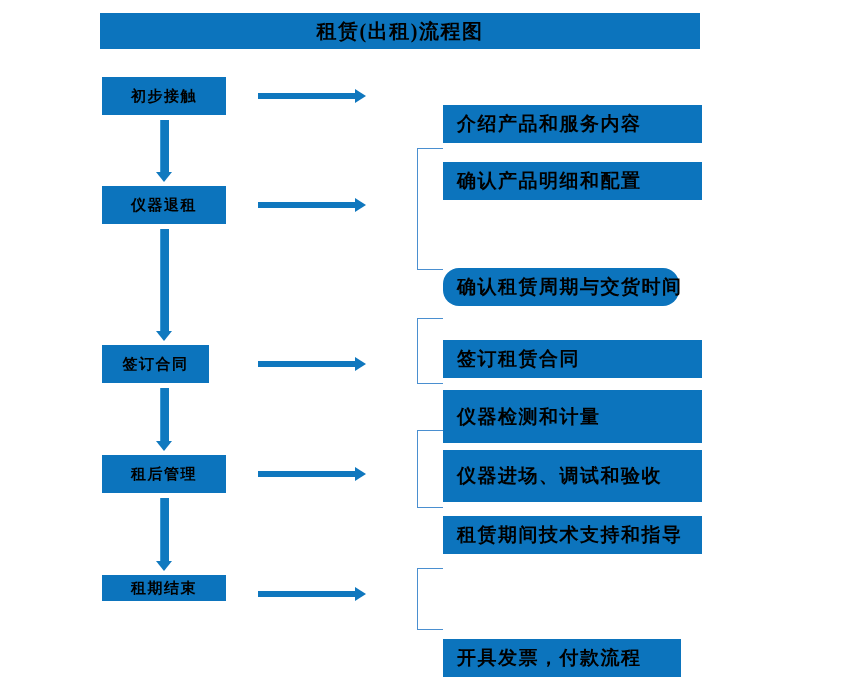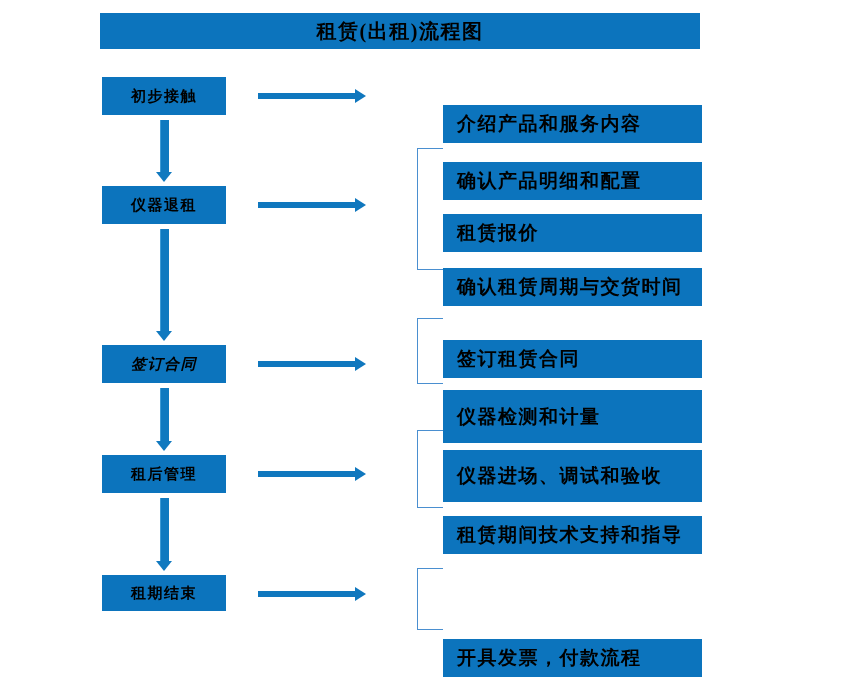--- a/index.html
+++ b/index.html
@@ -112,25 +112,25 @@
 <body>
 
 <div id="canvas">
 
   <div class="box title-box" style="left:100px; top:13px; width:600px; height:36px;">租赁(出租)流程图</div>
 
   <div class="box stage-box" style="left:102px; top:77px; width:124px; height:38px;">初步接触</div>
 
   <div class="box stage-box" style="left:102px; top:186px; width:124px; height:38px;">仪器退租</div>
 
-  <div class="box stage-box" style="left:102px; top:345px; width:124px; height:38px;font-style:italic;">签订合同</div>
+  <div class="box stage-box" style="left:102px; top:345px; width:107px; height:38px;">签订合同</div>
 
   <div class="box stage-box" style="left:102px; top:455px; width:124px; height:38px;">租后管理</div>
 
-  <div class="box stage-box" style="left:102px; top:575px; width:124px; height:36px;">租期结束</div>
+  <div class="box stage-box" style="left:102px; top:575px; width:124px; height:26px;">租期结束</div>
 
   <div class="v-arrow" style="left:153px; top:120px; height:62px;">
     <div class="shaft" style="height:52px;"></div>
     <div class="head" style="top:52px;"></div>
   </div>
 
   <div class="v-arrow" style="left:153px; top:229px; height:112px;">
     <div class="shaft" style="height:102px;"></div>
     <div class="head" style="top:102px;"></div>
   </div>
@@ -175,28 +175,27 @@
   <div class="bracket" style="left:417px; top:318px; width:26px; height:66px;"></div>
 
   <div class="bracket" style="left:417px; top:430px; width:26px; height:78px;"></div>
 
   <div class="bracket" style="left:417px; top:568px; width:26px; height:62px;"></div>
 
   <div class="box detail-box" style="left:443px; top:77px; width:259px; height:38px;">介绍产品和服务内容</div>
 
   <div class="box detail-box" style="left:443px; top:134px; width:259px; height:38px;">确认产品明细和配置</div>
 
-  <div class="box detail-box" style="left:443px; top:186px; width:259px; height:38px;">租赁报价</div>
-
-  <div class="box detail-box" style="left:443px; top:240px; width:259px; height:38px;">确认租赁周期与交货时间</div>
+
+  <div class="box detail-box" style="left:443px; top:240px; width:236px; height:38px;border-radius:16px;">确认租赁周期与交货时间</div>
 
   <div class="box detail-box" style="left:443px; top:312px; width:259px; height:38px;">签订租赁合同</div>
 
   <div class="box detail-box" style="left:443px; top:362px; width:259px; height:53px;">仪器检测和计量</div>
 
   <div class="box detail-box" style="left:443px; top:422px; width:259px; height:52px;">仪器进场、调试和验收</div>
 
   <div class="box detail-box" style="left:443px; top:488px; width:259px; height:38px;">租赁期间技术支持和指导</div>
 
 
-  <div class="box detail-box" style="left:443px; top:611px; width:259px; height:38px;">开具发票，付款流程</div>
+  <div class="box detail-box" style="left:443px; top:611px; width:238px; height:38px;">开具发票，付款流程</div>
 
 </div>
 
 </body></html>

